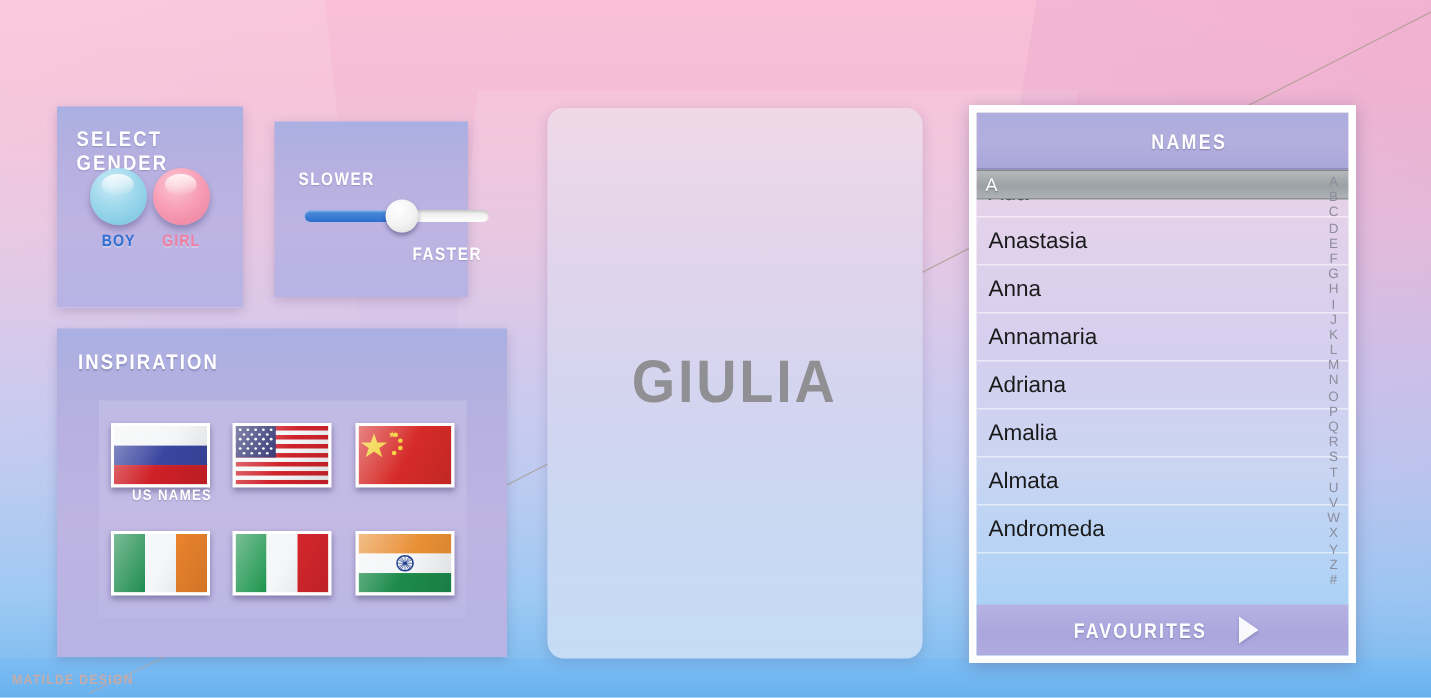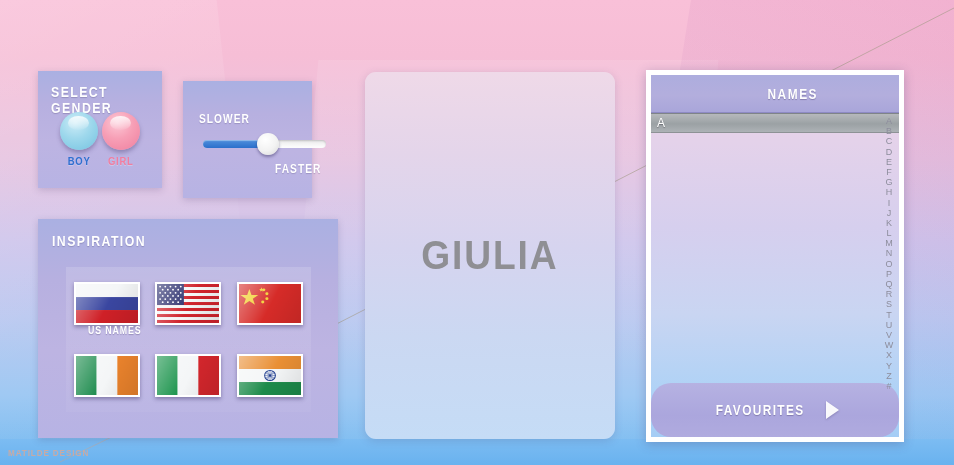--- a/index.html
+++ b/index.html
@@ -42,21 +42,21 @@
     box-shadow:0 2px 7px rgba(70,60,110,0.22);
   }
   .panel-title{
     font-family:"Liberation Sans", sans-serif;
     font-weight:700; color:#ffffff; letter-spacing:1.6px;
     font-size:14px; transform:scaleX(0.88); transform-origin:left center;
     text-shadow:0 1px 1px rgba(90,80,130,0.35);
   }
 
   
-  #gender-panel{ left:38px; top:71px; width:124px; height:117px; }
+  #gender-panel{ left:38px; top:71px; width:124px; height:134px; }
   #gender-panel .panel-title{ position:absolute; left:13px; top:13px; }
   .gender-row{ position:absolute; left:0; right:0; top:41px; display:flex; justify-content:center; gap:4px; }
   .gender-opt{ display:flex; flex-direction:column; align-items:center; cursor:pointer; }
   .orb{ width:38px; height:38px; border-radius:50%; position:relative;
         box-shadow:0 3px 4px rgba(60,50,100,0.35); }
   .orb::after{ content:""; position:absolute; left:20%; top:10%; width:56%; height:38%;
         border-radius:50%; background:linear-gradient(180deg,rgba(255,255,255,0.85),rgba(255,255,255,0.05)); }
   .orb.boy{ background:radial-gradient(circle at 40% 28%, #cdecf7 0%, #9ed8ec 45%, #74c3e0 100%); }
   .orb.girl{ background:radial-gradient(circle at 40% 28%, #fcc8d6 0%, #f79fb6 45%, #ef7f9e 100%); }
   .orb-label{ margin-top:5px; font-size:11px; font-weight:700; letter-spacing:0.8px;
@@ -141,23 +141,23 @@
     border-bottom:1px solid rgba(255,255,255,0.55);
     font-size:15px; color:#1a1a1a; cursor:pointer;
   }
   .alpha-index{
     position:absolute; right:2px; top:42px; bottom:46px; width:16px;
     display:flex; flex-direction:column; align-items:center; justify-content:space-between;
     font-size:9px; color:#8d8d9c; z-index:4;
   }
   .alpha-index span{ line-height:1; cursor:pointer; }
   #favourites-bar{
-    position:absolute; left:0; right:0; bottom:0; height:54px;
+    position:absolute; left:0; right:0; bottom:0; height:34px;
     background:linear-gradient(180deg,#b6b2e2,#aba6dd 60%,#b0abdf);
-    display:flex; align-items:center; justify-content:center; gap:14px; cursor:pointer;border-radius:20px;
+    display:flex; align-items:center; justify-content:center; gap:14px; cursor:pointer;
   }
   #favourites-bar .fav-text{
     font-size:14px; font-weight:700; color:#ffffff; letter-spacing:1.6px;
     transform:scaleX(0.85); text-shadow:0 1px 1px rgba(80,70,120,0.45);
   }
   .fav-arrow{ width:0; height:0; border-left:13px solid rgba(255,255,255,0.95);
     border-top:9px solid transparent; border-bottom:9px solid transparent;
     filter:drop-shadow(0 1px 1px rgba(80,70,120,0.4)); }
   .fav-arrow-wrap{ position:relative; width:16px; height:20px; display:flex; align-items:center; }
   .fav-arrow-wrap::before{ content:""; position:absolute; left:0; top:0; width:0; height:0;
@@ -340,20 +340,30 @@
   <div id="preview-name">GIULIA</div>
 </div>
 
 <div id="names-panel">
   <div class="names-inner">
 
     <div id="names-header">
       <span class="hdr-text">NAMES</span>
     </div>
 
+    <div class="name-list">
+        <div class="name-row">Ada</div>
+        <div class="name-row">Anastasia</div>
+        <div class="name-row">Anna</div>
+        <div class="name-row">Annamaria</div>
+        <div class="name-row">Adriana</div>
+        <div class="name-row">Amalia</div>
+        <div class="name-row">Almata</div>
+        <div class="name-row">Andromeda</div>
+      </div>
 
     <div class="section-head">
       <span class="sh-text">A</span>
     </div>
 
     <div class="alpha-index">
         <span>A</span>
         <span>B</span>
         <span>C</span>
         <span>D</span>

